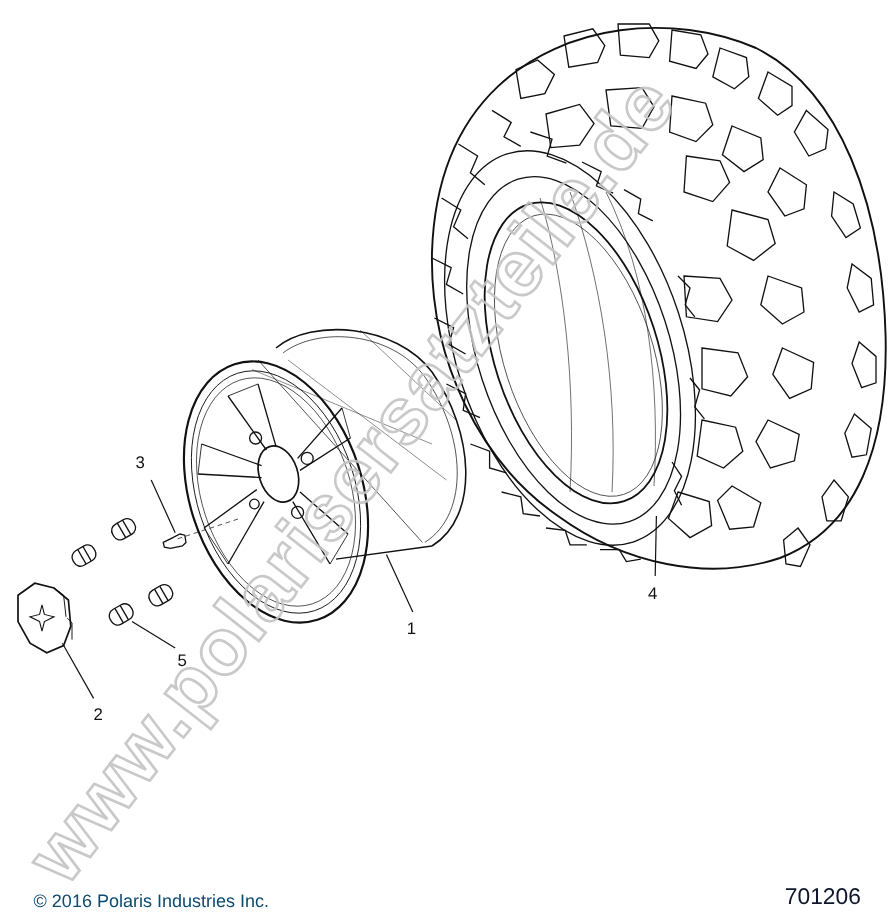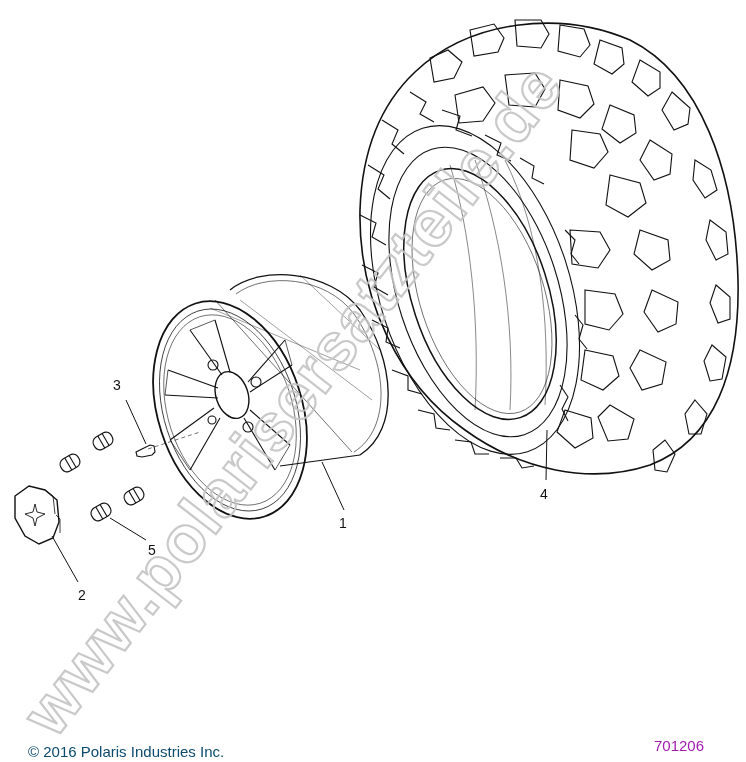--- a/index.html
+++ b/index.html
@@ -1,21 +1,21 @@
 <!DOCTYPE html>
 <html><head>
   <meta charset="utf-8">
   <style>
     html, body { margin: 0; padding: 0; background: #ffffff; }
     body { width: 746px; height: 762px; position: relative; overflow: hidden;
            font-family: "Liberation Sans", sans-serif; color: #111; }
     #stage { position: absolute; left: 0; top: 0; width: 746px; height: 762px; }
     .callout { position: absolute; font-size: 14px; line-height: 14px; color: #111; }
     .copyright { position: absolute; left: 28px; top: 711px; font-size: 15px; color: #0c4a6e; margin-top: 32px; }
-    .partnum { position: absolute; left: 654px; top: 737px; font-size: 15px; color: #a21caf; }
+    .partnum { position: absolute; left: 654px; top: 737px; font-size: 19px; color: #0f172a; }
     svg * { vector-effect: non-scaling-stroke; }
   </style>
 </head>
 <body>
 
 <div id="stage">
   <svg width="746" height="762" viewBox="0 0 746 762" xmlns="http://www.w3.org/2000/svg">
     <g fill="none" stroke="#111" stroke-width="1.1">
 
       <g>

